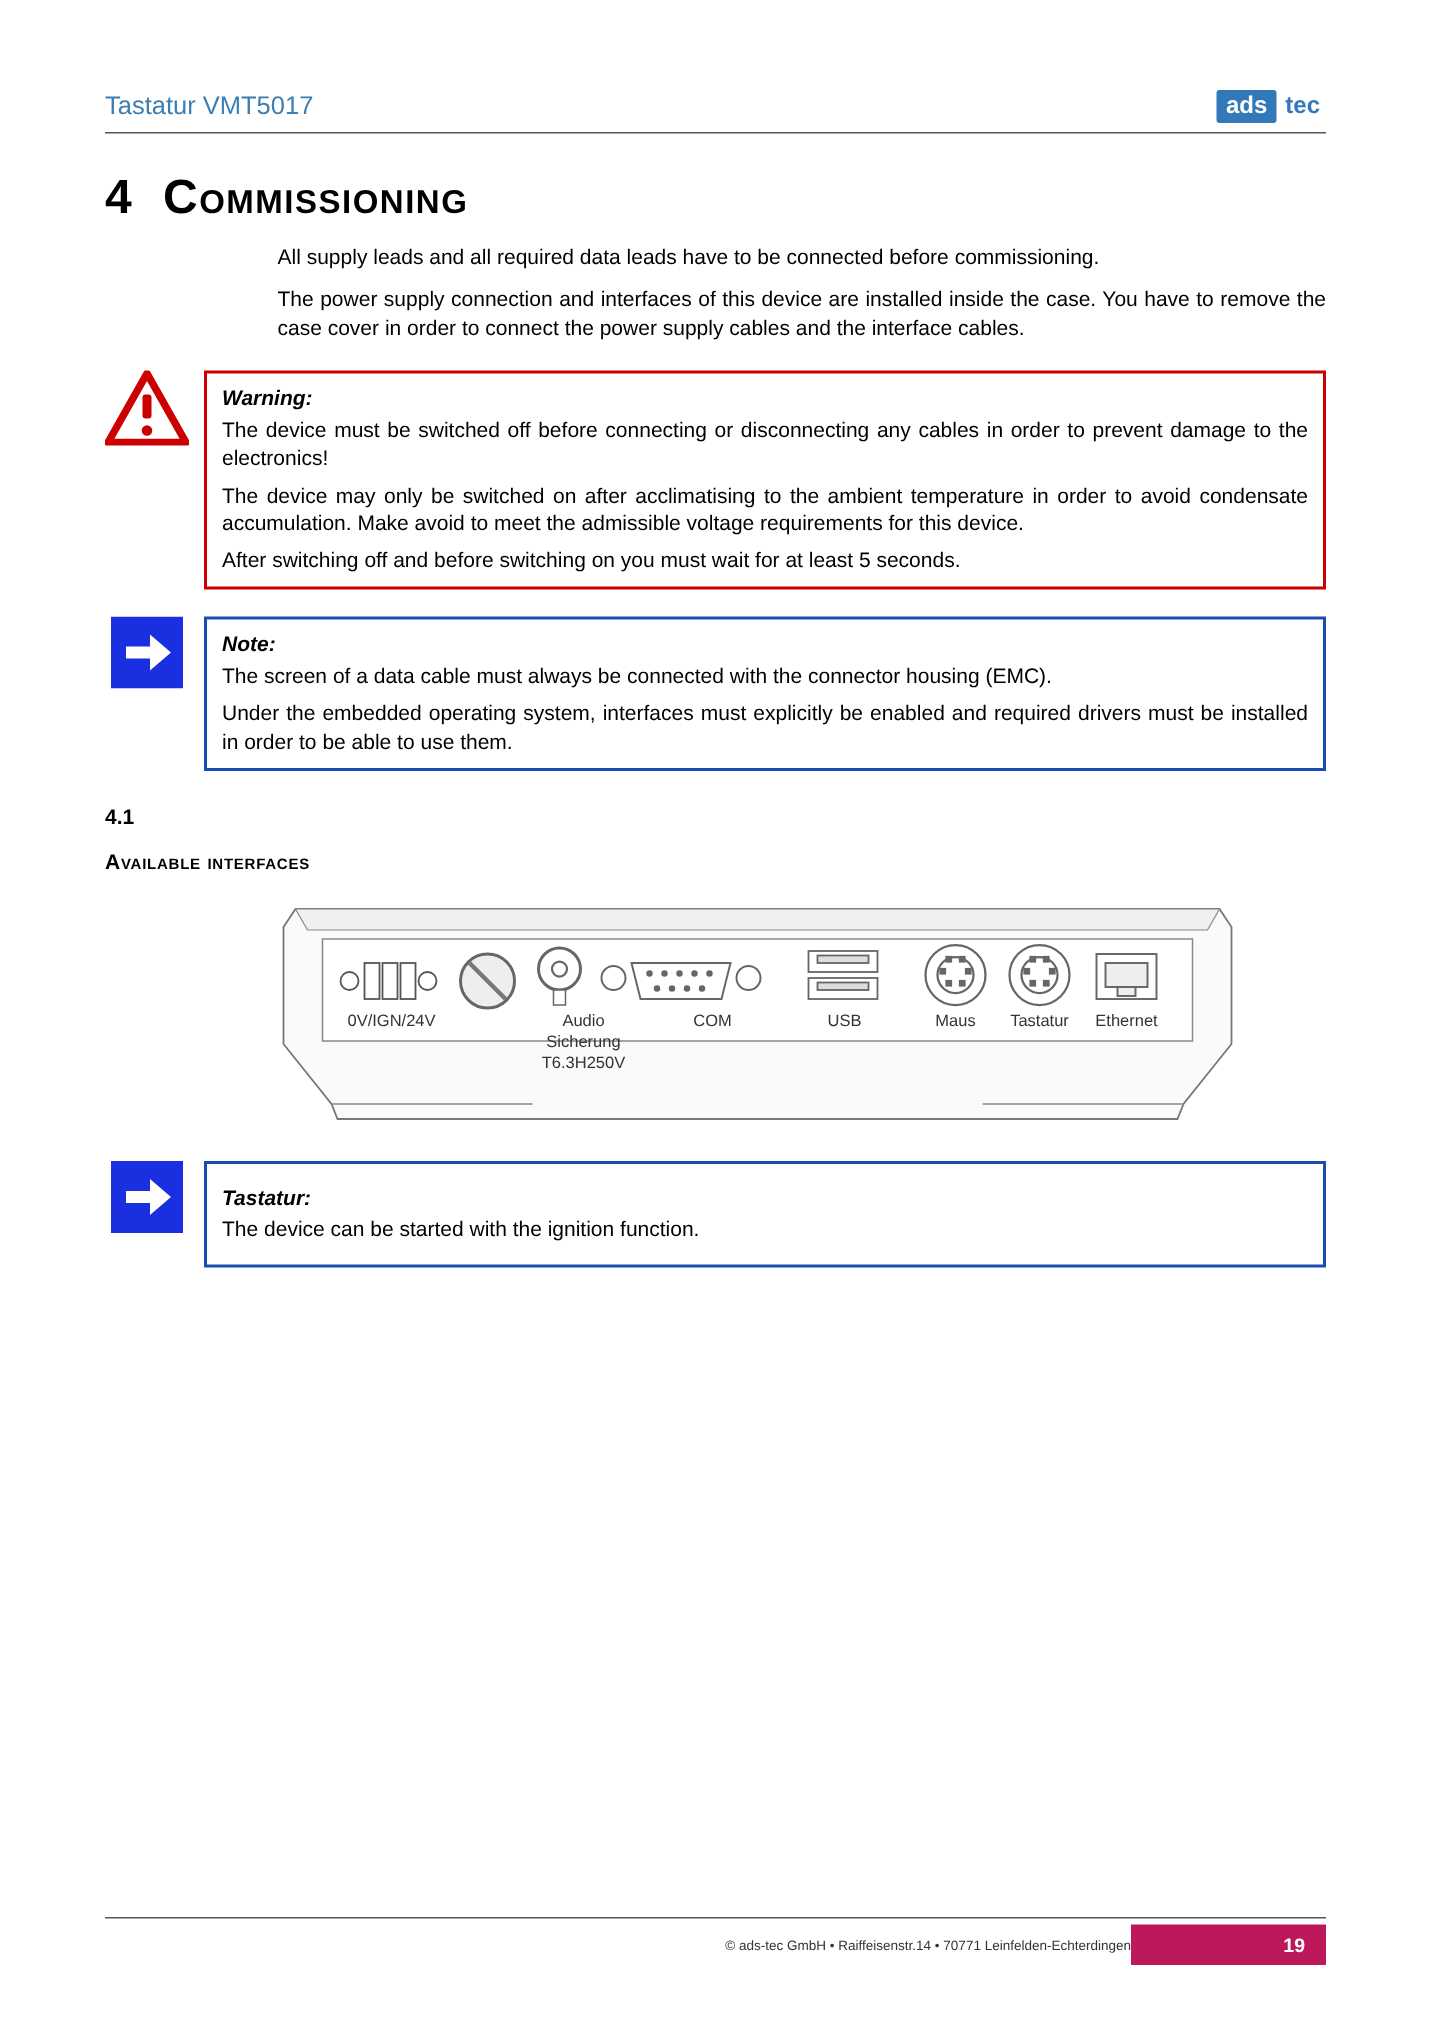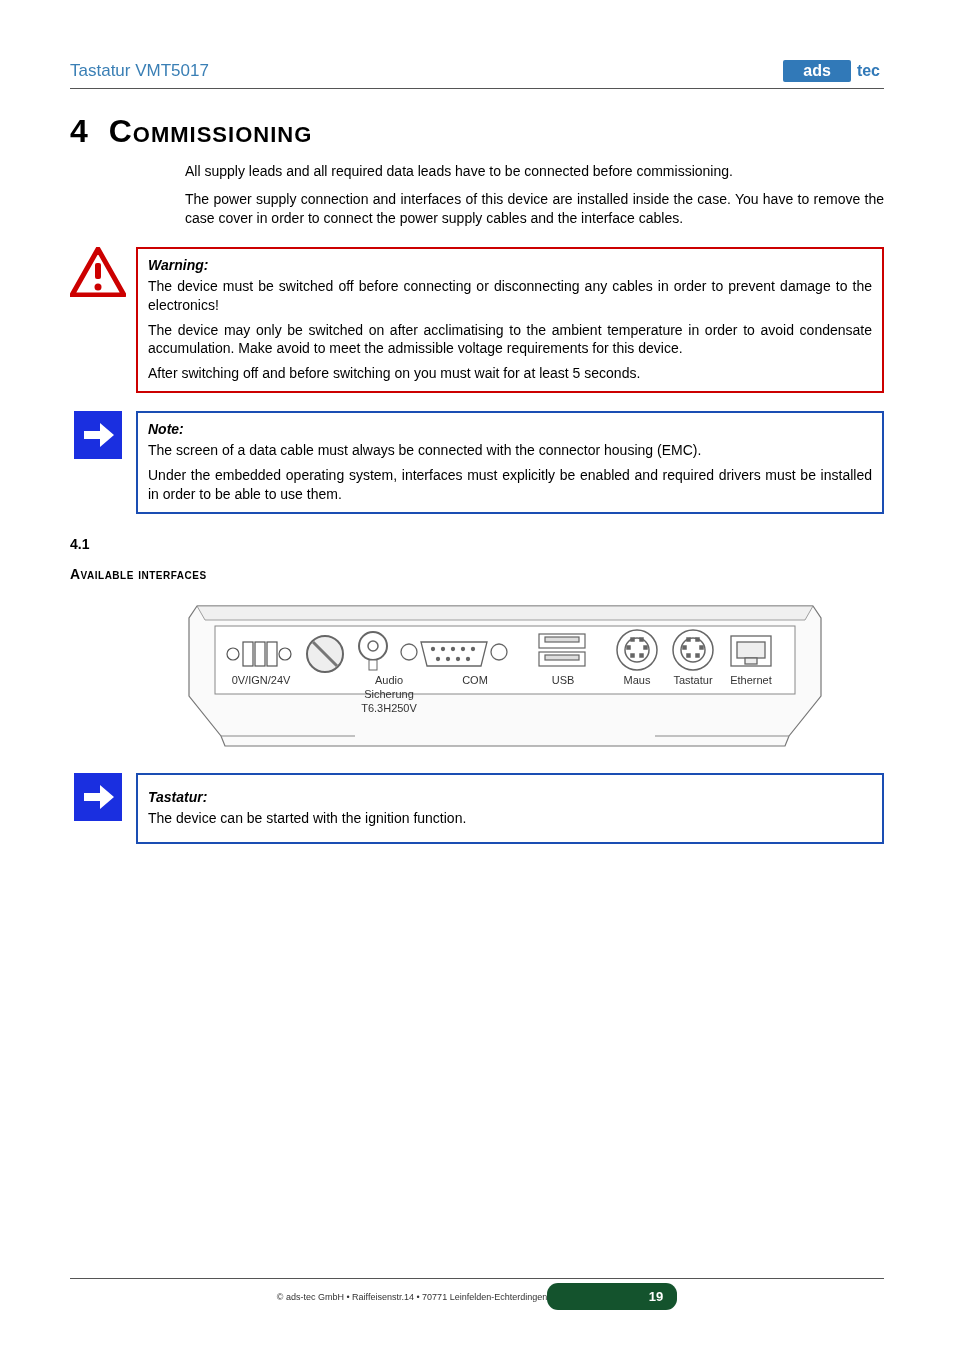--- a/index.html
+++ b/index.html
@@ -29,21 +29,21 @@
   .logo {
     display: flex;
     align-items: center;
     gap: 2px;
   }
   .logo-box {
     background: #3179b8;
     color: #fff;
     font-weight: bold;
     font-size: 16px;
-    padding: 2px 20px;
+    padding: 2px 6px;
     border-radius: 2px;
   }
   .logo-text {
     color: #3179b8;
     font-weight: bold;
     font-size: 16px;
     padding: 1px 4px;
   }
   .header-rule {
     border: none;
@@ -125,36 +125,35 @@
     right: 70px;
     bottom: 40px;
   }
   .footer-rule {
     border: none;
     border-top: 1px solid #555;
     margin-bottom: 4px;
   }
   .footer-row {
     display: flex;
-    justify-content: center;
+    justify-content: flex-end;
     align-items: center;
   }
   .copyright {
     font-size: 9px;
     color: #333;
   }
   .page-num-box {
-    background: #14532d;
+    background: #be185d;
     color: #fff;
     font-weight: bold;
     font-size: 13px;
     padding: 6px 14px;
     min-width: 130px;
     text-align: right;
-    border-radius: 11px;
   }
 </style>
 </head>
 <body>
 
 <div class="page">
 
   <div class="header-row">
     <div class="header-title">Tastatur VMT5017</div>
     <div class="logo">

